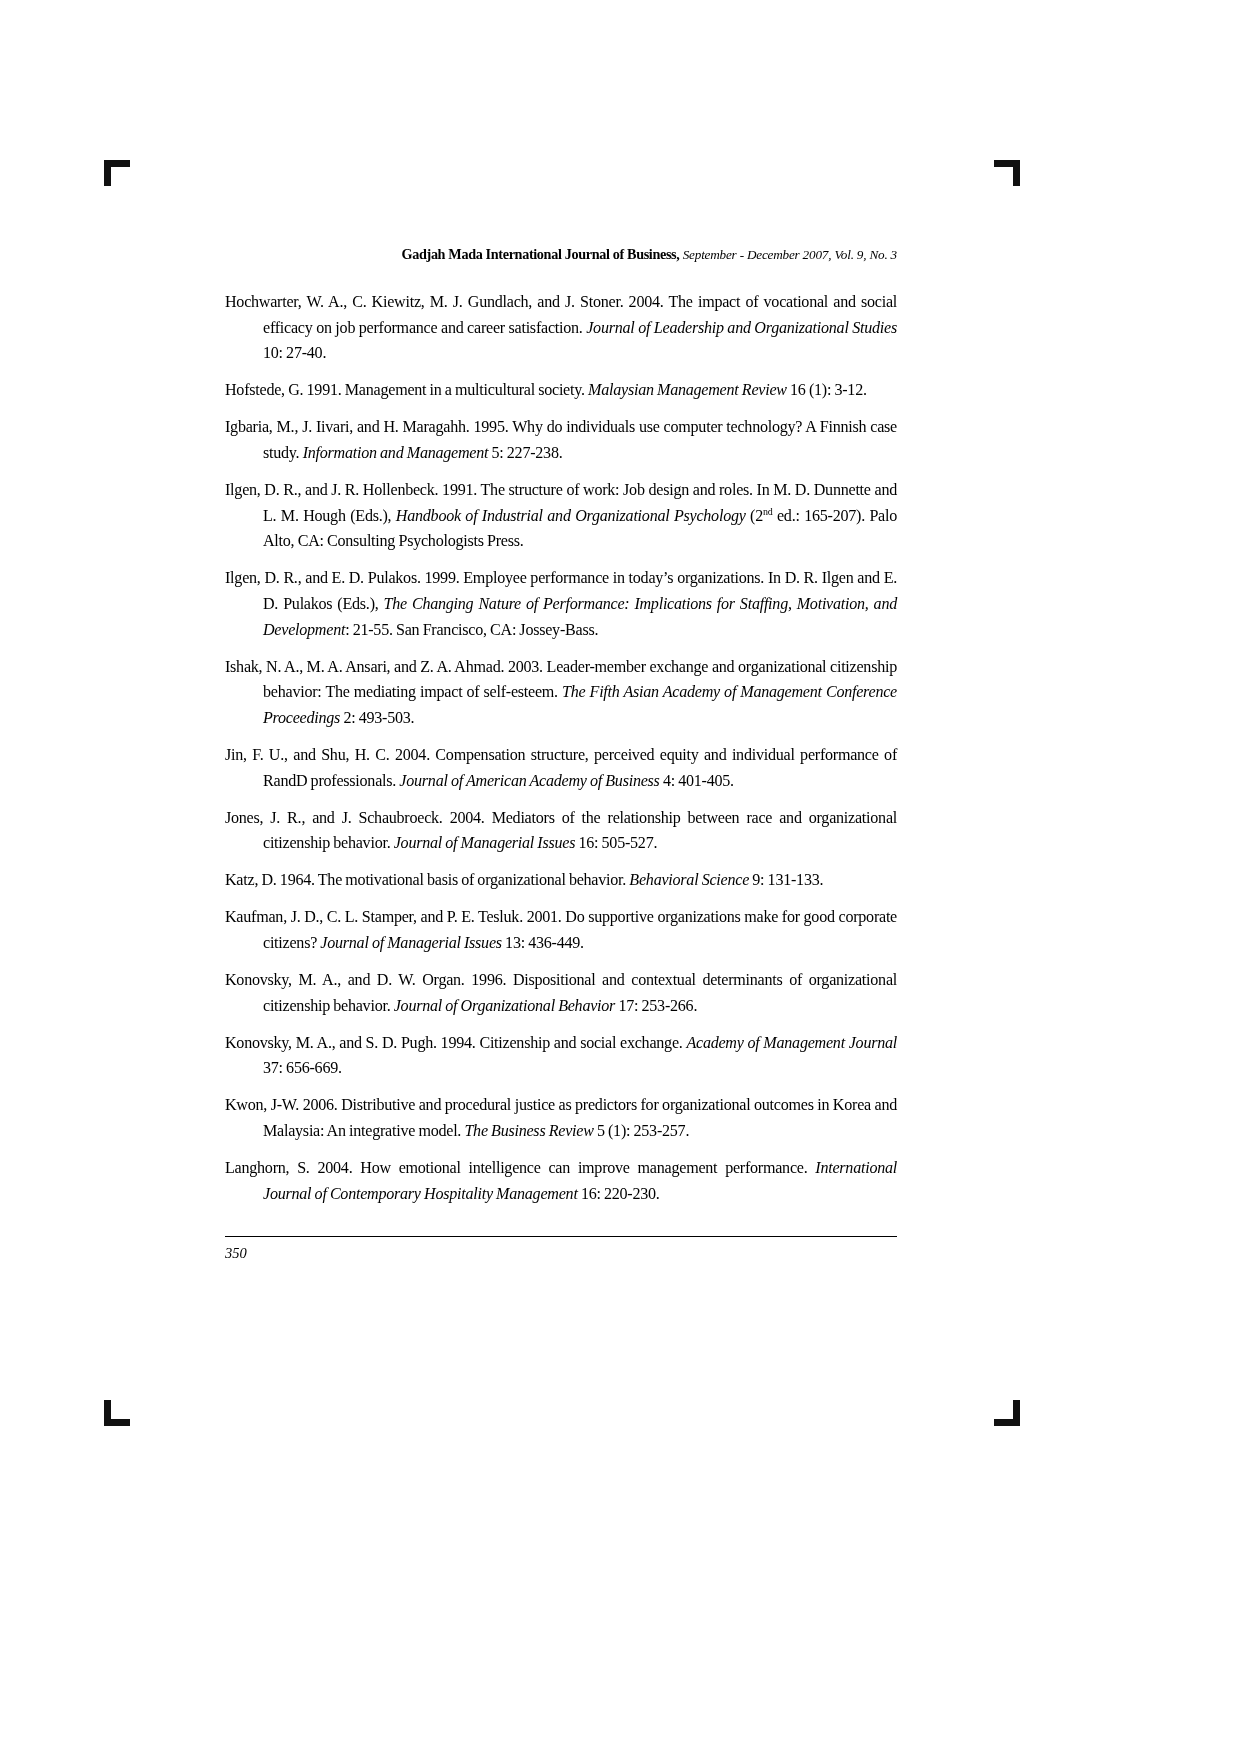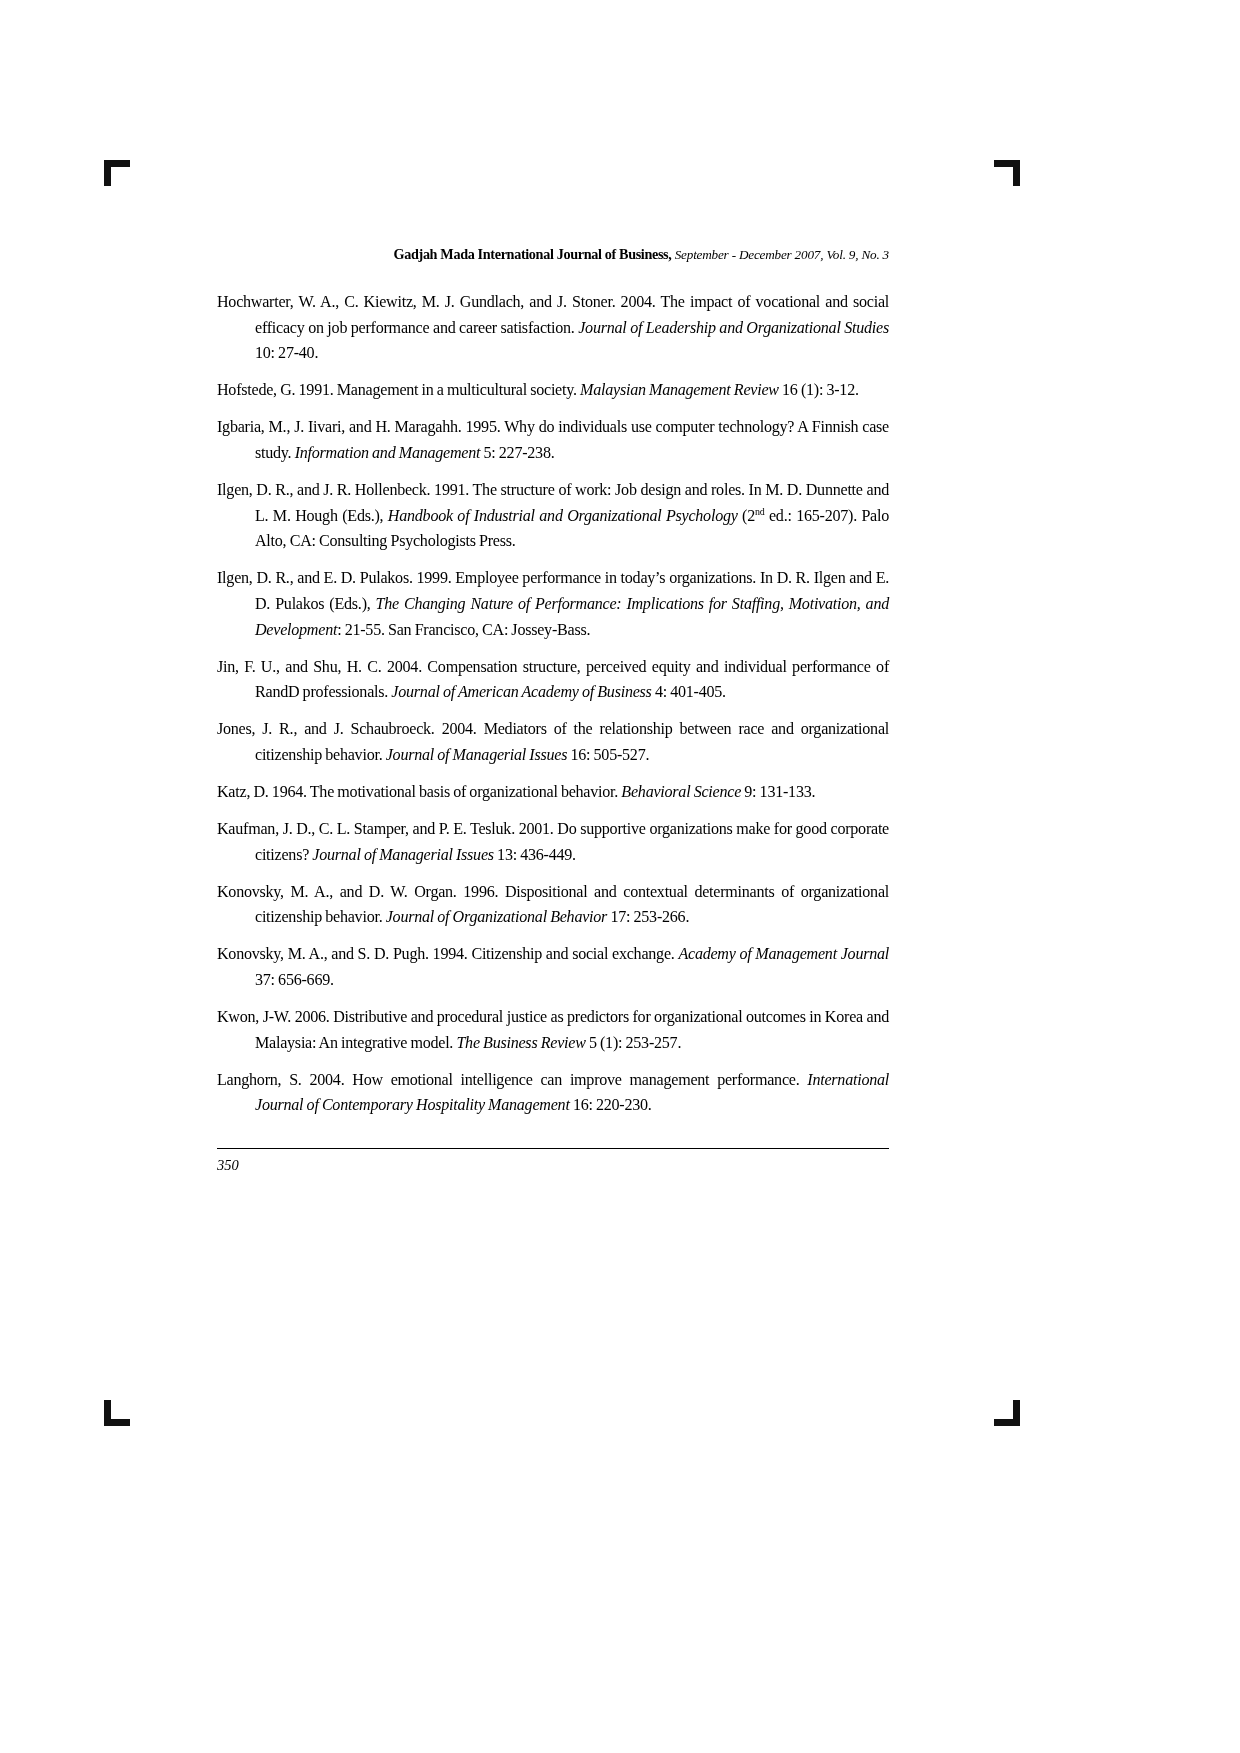--- a/index.html
+++ b/index.html
@@ -39,21 +39,21 @@
   .crop.bl::before { left: 0; bottom: 0; width: 26px; height: 7px; }
   .crop.bl::after  { left: 0; bottom: 0; width: 7px;  height: 26px; }
 
   .crop.br { left: 994px;  top: 1400px; }
   .crop.br::before { right: 0; bottom: 0; width: 26px; height: 7px; }
   .crop.br::after  { right: 0; bottom: 0; width: 7px;  height: 26px; }
 
   
   .page {
     position: absolute;
-    left: 217px;
+    left: 225px;
     top: 246px;
     width: 672px;
   }
 
   .running-head {
     text-align: right;
     font-size: 14.2px;
     font-weight: bold;
     letter-spacing: -0.35px;
     margin-bottom: 26px;
@@ -129,20 +129,21 @@
     <span class="rh-journal">Gadjah Mada International Journal of Business,</span>
     <span class="rh-issue">September - December 2007, Vol. 9, No. 3</span>
   </div>
 
   <ul class="reference-list">
       <li class="reference tight">Hochwarter, W. A., C. Kiewitz, M. J. Gundlach, and J. Stoner. 2004. The impact of vocational and social efficacy on job performance and career satisfaction. <i>Journal of Leadership and Organizational Studies</i> 10: 27-40.</li>
       <li class="reference tight">Hofstede, G. 1991. Management in a multicultural society. <i>Malaysian Management Review</i> 16 (1): 3-12.</li>
       <li class="reference tight">Igbaria, M., J. Iivari, and H. Maragahh. 1995. Why do individuals use computer technology? A Finnish case study. <i>Information and Management</i> 5: 227-238.</li>
       <li class="reference tight">Ilgen, D. R., and J. R. Hollenbeck. 1991. The structure of work: Job design and roles. In M. D. Dunnette and L. M. Hough (Eds.), <i>Handbook of Industrial and Organizational Psychology</i> (2<sup>nd</sup> ed.: 165-207). Palo Alto, CA: Consulting Psychologists Press.</li>
       <li class="reference tight">Ilgen, D. R., and E. D. Pulakos. 1999. Employee performance in today’s organizations. In D. R. Ilgen and E. D. Pulakos (Eds.), <i>The Changing Nature of Performance: Implications for Staffing, Motivation, and Development</i>: 21-55. San Francisco, CA: Jossey-Bass.</li>
+      <li class="reference tight">Ishak, N. A., M. A. Ansari, and Z. A. Ahmad. 2003. Leader-member exchange and organizational citizenship behavior: The mediating impact of self-esteem. <i>The Fifth Asian Academy of Management Conference Proceedings</i> 2: 493-503.</li>
       <li class="reference tight">Jin, F. U., and Shu, H. C. 2004. Compensation structure, perceived equity and individual performance of RandD professionals. <i>Journal of American Academy of Business</i> 4: 401-405.</li>
       <li class="reference tight">Jones, J. R., and J. Schaubroeck. 2004. Mediators of the relationship between race and organizational citizenship behavior. <i>Journal of Managerial Issues</i> 16: 505-527.</li>
       <li class="reference tight">Katz, D. 1964. The motivational basis of organizational behavior. <i>Behavioral Science</i> 9: 131-133.</li>
       <li class="reference tight">Kaufman, J. D., C. L. Stamper, and P. E. Tesluk. 2001. Do supportive organizations make for good corporate citizens? <i>Journal of Managerial Issues</i> 13: 436-449.</li>
       <li class="reference tight">Konovsky, M. A., and D. W. Organ. 1996. Dispositional and contextual determinants of organizational citizenship behavior. <i>Journal of Organizational Behavior</i> 17: 253-266.</li>
       <li class="reference tight">Konovsky, M. A., and S. D. Pugh. 1994. Citizenship and social exchange. <i>Academy of Management Journal</i> 37: 656-669.</li>
       <li class="reference tight">Kwon, J-W. 2006. Distributive and procedural justice as predictors for organizational outcomes in Korea and Malaysia: An integrative model. <i>The Business Review</i> 5 (1): 253-257.</li>
       <li class="reference tight">Langhorn, S. 2004. How emotional intelligence can improve management performance. <i>International Journal of Contemporary Hospitality Management</i> 16: 220-230.</li>
     </ul>
 

